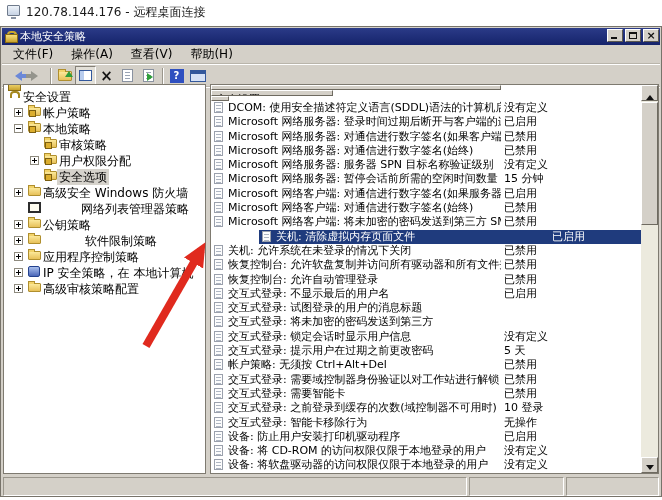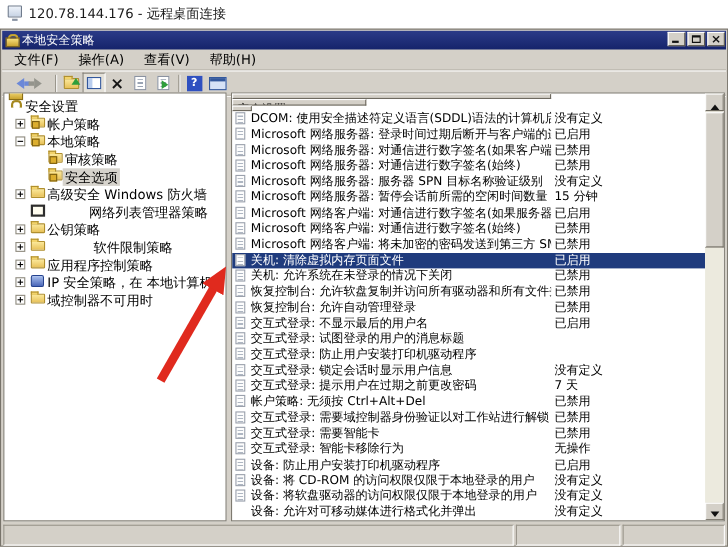--- a/index.html
+++ b/index.html
@@ -104,21 +104,21 @@
   .t-label.sel { background:#d6d3cc; }
 
   
   .lheader { position:absolute; left:0; top:0; height:16px; display:flex;flex-direction:column; }
   .hcell { height:16px; background:#d4d0c8; border:1px solid; border-color:#fff #6e6a60 #6e6a60 #fff;
     font-size:11px; padding:1px 0 0 4px; position:relative; white-space:nowrap; overflow:hidden; }
   .sort-up { display:inline-block; width:0; height:0; margin-left:10px; margin-bottom:1px;
     border:4px solid transparent; border-bottom:5px solid #6e6a60; }
   .lrows { position:absolute; left:0; top:16px; right:17px; bottom:0; overflow:hidden; }
   .lrow { position:relative; height:14.3px; line-height:14.3px; font-size:11px; white-space:nowrap; }
-  .lrow.sel { background:#1f3b7d; color:#fff; }
+  .lrow.sel { background:#1f3b7d; color:#fff;margin-left:48px; }
   .ic-doc { position:absolute; left:3px; top:1px; width:9px; height:11px; background:#fdfdfd; border:1px solid #9aa0ac; }
   .ic-doc::before { content:''; position:absolute; left:1px; right:1px; top:2px; height:7px;
     background:repeating-linear-gradient(#aeb6c2 0 1px,transparent 1px 3px); }
   .pcell { position:absolute; left:17px; width:273px; overflow:hidden; }
   .scell { position:absolute; left:293px; width:130px; overflow:hidden; }
 
   
   .vscroll { position:absolute; right:0; top:0; width:17px; bottom:0; background:#eceade; }
   .sbtn { position:absolute; left:0; width:17px; height:16px; background:#d4d0c8;
     border:1px solid; border-color:#fff #6e6a60 #6e6a60 #fff; }
@@ -214,20 +214,25 @@
           <div class="trow">
             <span class="exp" style="left: 10px;"></span>
             <span class="ico-folder ico-lock" style="left: 24px;"></span>
             <span class="t-label" style="left: 37px; text-align: right;">本地策略</span>
           </div>
           <div class="trow">
             <span class="ico-folder ico-lock" style="left: 40px;"></span>
             <span class="t-label" style="left: 53px;">审核策略</span>
           </div>
           <div class="trow">
+            <span class="exp plus" style="left: 26px;"></span>
+            <span class="ico-folder ico-lock" style="left: 40px;"></span>
+            <span class="t-label" style="left: 53px;">用户权限分配</span>
+          </div>
+          <div class="trow">
             <span class="ico-folder ico-lock" style="left: 40px;"></span>
             <span class="t-label sel" style="left: 53px;">安全选项</span>
           </div>
           <div class="trow">
             <span class="exp plus" style="left: 10px;"></span>
             <span class="ico-folder" style="left: 24px;"></span>
             <span class="t-label" style="left: 37px;">高级安全 Windows 防火墙</span>
           </div>
           <div class="trow">
             <span class="ico-netlist" style="left: 24px;"></span>
@@ -249,21 +254,21 @@
             <span class="t-label" style="left: 37px;">应用程序控制策略</span>
           </div>
           <div class="trow">
             <span class="exp plus" style="left: 10px;"></span>
             <span class="ico-ipsec" style="left: 24px;"></span>
             <span class="t-label" style="left: 37px;">IP 安全策略，在 本地计算机</span>
           </div>
           <div class="trow">
             <span class="exp plus" style="left: 10px;"></span>
             <span class="ico-folder" style="left: 24px;"></span>
-            <span class="t-label" style="left: 37px;">域控制器不可用时</span>
+            <span class="t-label" style="left: 37px;">高级审核策略配置</span>
           </div>
         </div>
     </div>
 
     <div class="list-pane">
       <div class="lheader">
           <span class="hcell" style="width: 290px;"><span>策略</span><span class="sort-up"></span></span>
           <span class="hcell" style="width: 122px;"><span>安全设置</span></span>
           <span class="hcell" style="width: 18px;"><span></span></span>
         </div>
@@ -338,47 +343,52 @@
             <span class="pcell">交互式登录: 不显示最后的用户名</span>
             <span class="scell">已启用</span>
           </div>
           <div class="lrow">
             <span class="ic-doc"></span>
             <span class="pcell">交互式登录: 试图登录的用户的消息标题</span>
             <span class="scell"></span>
           </div>
           <div class="lrow">
             <span class="ic-doc"></span>
-            <span class="pcell">交互式登录: 防止用户安装打印机驱动程序</span>
+            <span class="pcell">交互式登录: 将未加密的密码发送到第三方</span>
             <span class="scell"></span>
           </div>
           <div class="lrow">
             <span class="ic-doc"></span>
             <span class="pcell">交互式登录: 锁定会话时显示用户信息</span>
             <span class="scell">没有定义</span>
           </div>
           <div class="lrow">
             <span class="ic-doc"></span>
             <span class="pcell">交互式登录: 提示用户在过期之前更改密码</span>
-            <span class="scell">7 天</span>
+            <span class="scell">5 天</span>
           </div>
           <div class="lrow">
             <span class="ic-doc"></span>
             <span class="pcell">帐户策略: 无须按 Ctrl+Alt+Del</span>
             <span class="scell">已禁用</span>
           </div>
           <div class="lrow">
             <span class="ic-doc"></span>
             <span class="pcell">交互式登录: 需要域控制器身份验证以对工作站进行解锁</span>
             <span class="scell">已禁用</span>
           </div>
           <div class="lrow">
             <span class="ic-doc"></span>
             <span class="pcell">交互式登录: 需要智能卡</span>
             <span class="scell">已禁用</span>
+          </div>
+          <div class="lrow">
+            <span class="ic-doc"></span>
+            <span class="pcell">交互式登录: 之前登录到缓存的次数(域控制器不可用时)</span>
+            <span class="scell">10 登录</span>
           </div>
           <div class="lrow">
             <span class="ic-doc"></span>
             <span class="pcell">交互式登录: 智能卡移除行为</span>
             <span class="scell">无操作</span>
           </div>
           <div class="lrow">
             <span class="ic-doc"></span>
             <span class="pcell">设备: 防止用户安装打印机驱动程序</span>
             <span class="scell">已启用</span>

